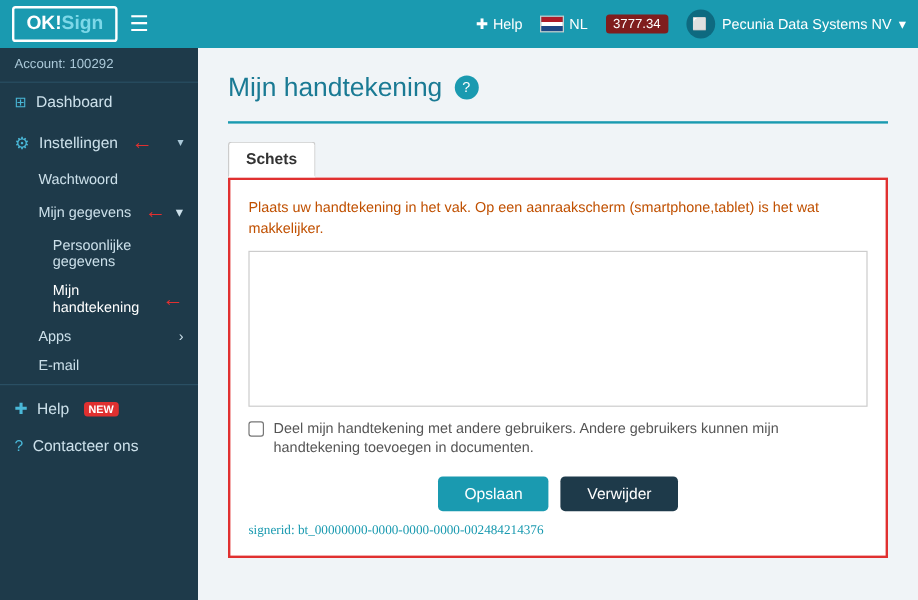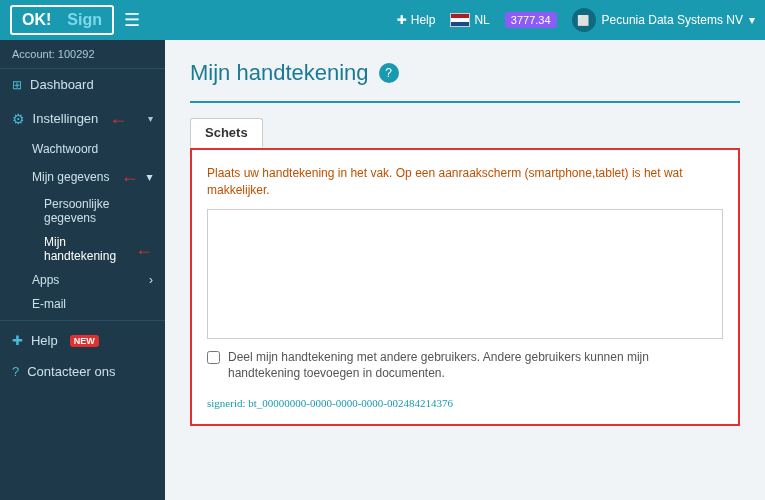--- a/index.html
+++ b/index.html
@@ -54,21 +54,21 @@
       gap: 4px;
     }
     .flag-nl {
       width: 20px;
       height: 14px;
       display: inline-block;
       background: linear-gradient(to bottom, #AE1C28 33%, white 33%, white 66%, #1E4785 66%);
       border: 1px solid #ccc;
     }
     .credit-box {
-      background: #8b5cf6;
+      background: #7f1d1d;
       padding: 2px 6px;
       border-radius: 3px;
       font-size: 11px;
       color: white;
     }
     .account-area {
       display: flex;
       align-items: center;
       gap: 6px;
       color: white;
@@ -283,21 +283,21 @@
       color: #1a9ab0;
       font-family: Liberation Serif, serif;
     }
   </style>
 </head>
 <body>
 
 <div class="top-header">
   <div class="top-header-left">
     <div class="brand-logo">
-      <span>OK!</span><span style="color:#7dd8e8;padding-left:16px;">Sign</span>
+      <span>OK!</span><span style="color:#7dd8e8;">Sign</span>
     </div>
     <div class="hamburger-icon">☰</div>
   </div>
   <div class="top-header-right">
     <div class="help-btn">
       <span>✚</span>
       <span>Help</span>
     </div>
     <div class="flag-area">
       <span class="flag-nl"></span>
@@ -391,18 +391,22 @@
     <div class="signature-box">
       <p class="info-text">Plaats uw handtekening in het vak. Op een aanraakscherm (smartphone,tablet) is het wat makkelijker.</p>
 
       <div class="signature-canvas"></div>
 
       <div class="share-row">
         <input type="checkbox" class="share-checkbox" style="">
         <span class="share-text">Deel mijn handtekening met andere gebruikers. Andere gebruikers kunnen mijn handtekening toevoegen in documenten.</span>
       </div>
 
+      <div class="button-row">
+        <button class="btn-save">Opslaan</button>
+        <button class="btn-delete">Verwijder</button>
+      </div>
 
       <div class="signer-id">signerid: bt_00000000-0000-0000-0000-002484214376</div>
     </div>
   </div>
 
 </div>
 
 </body></html>

